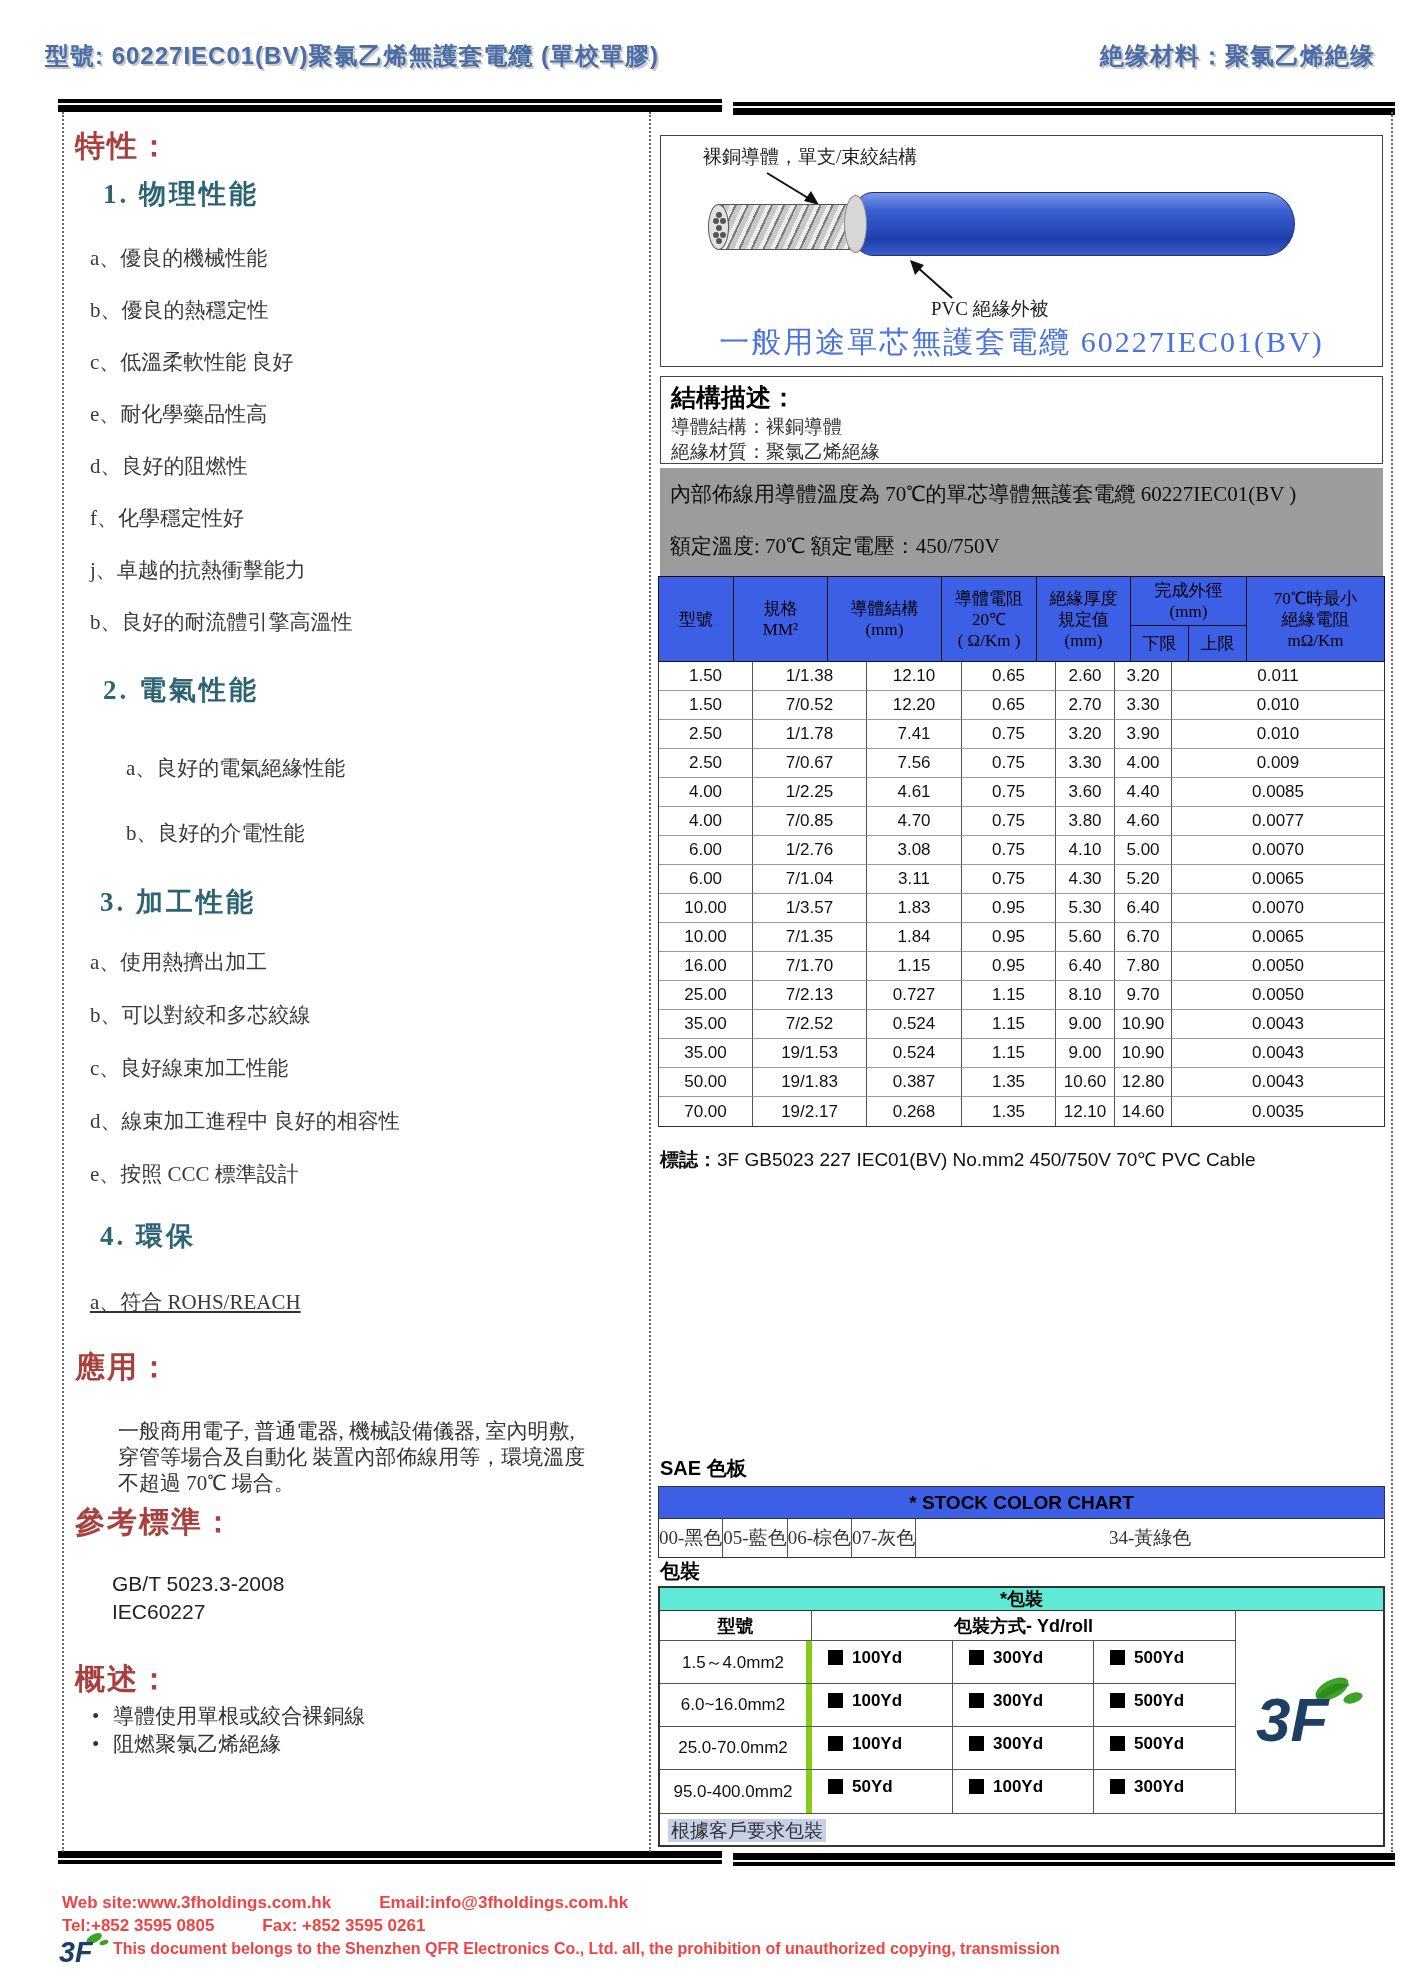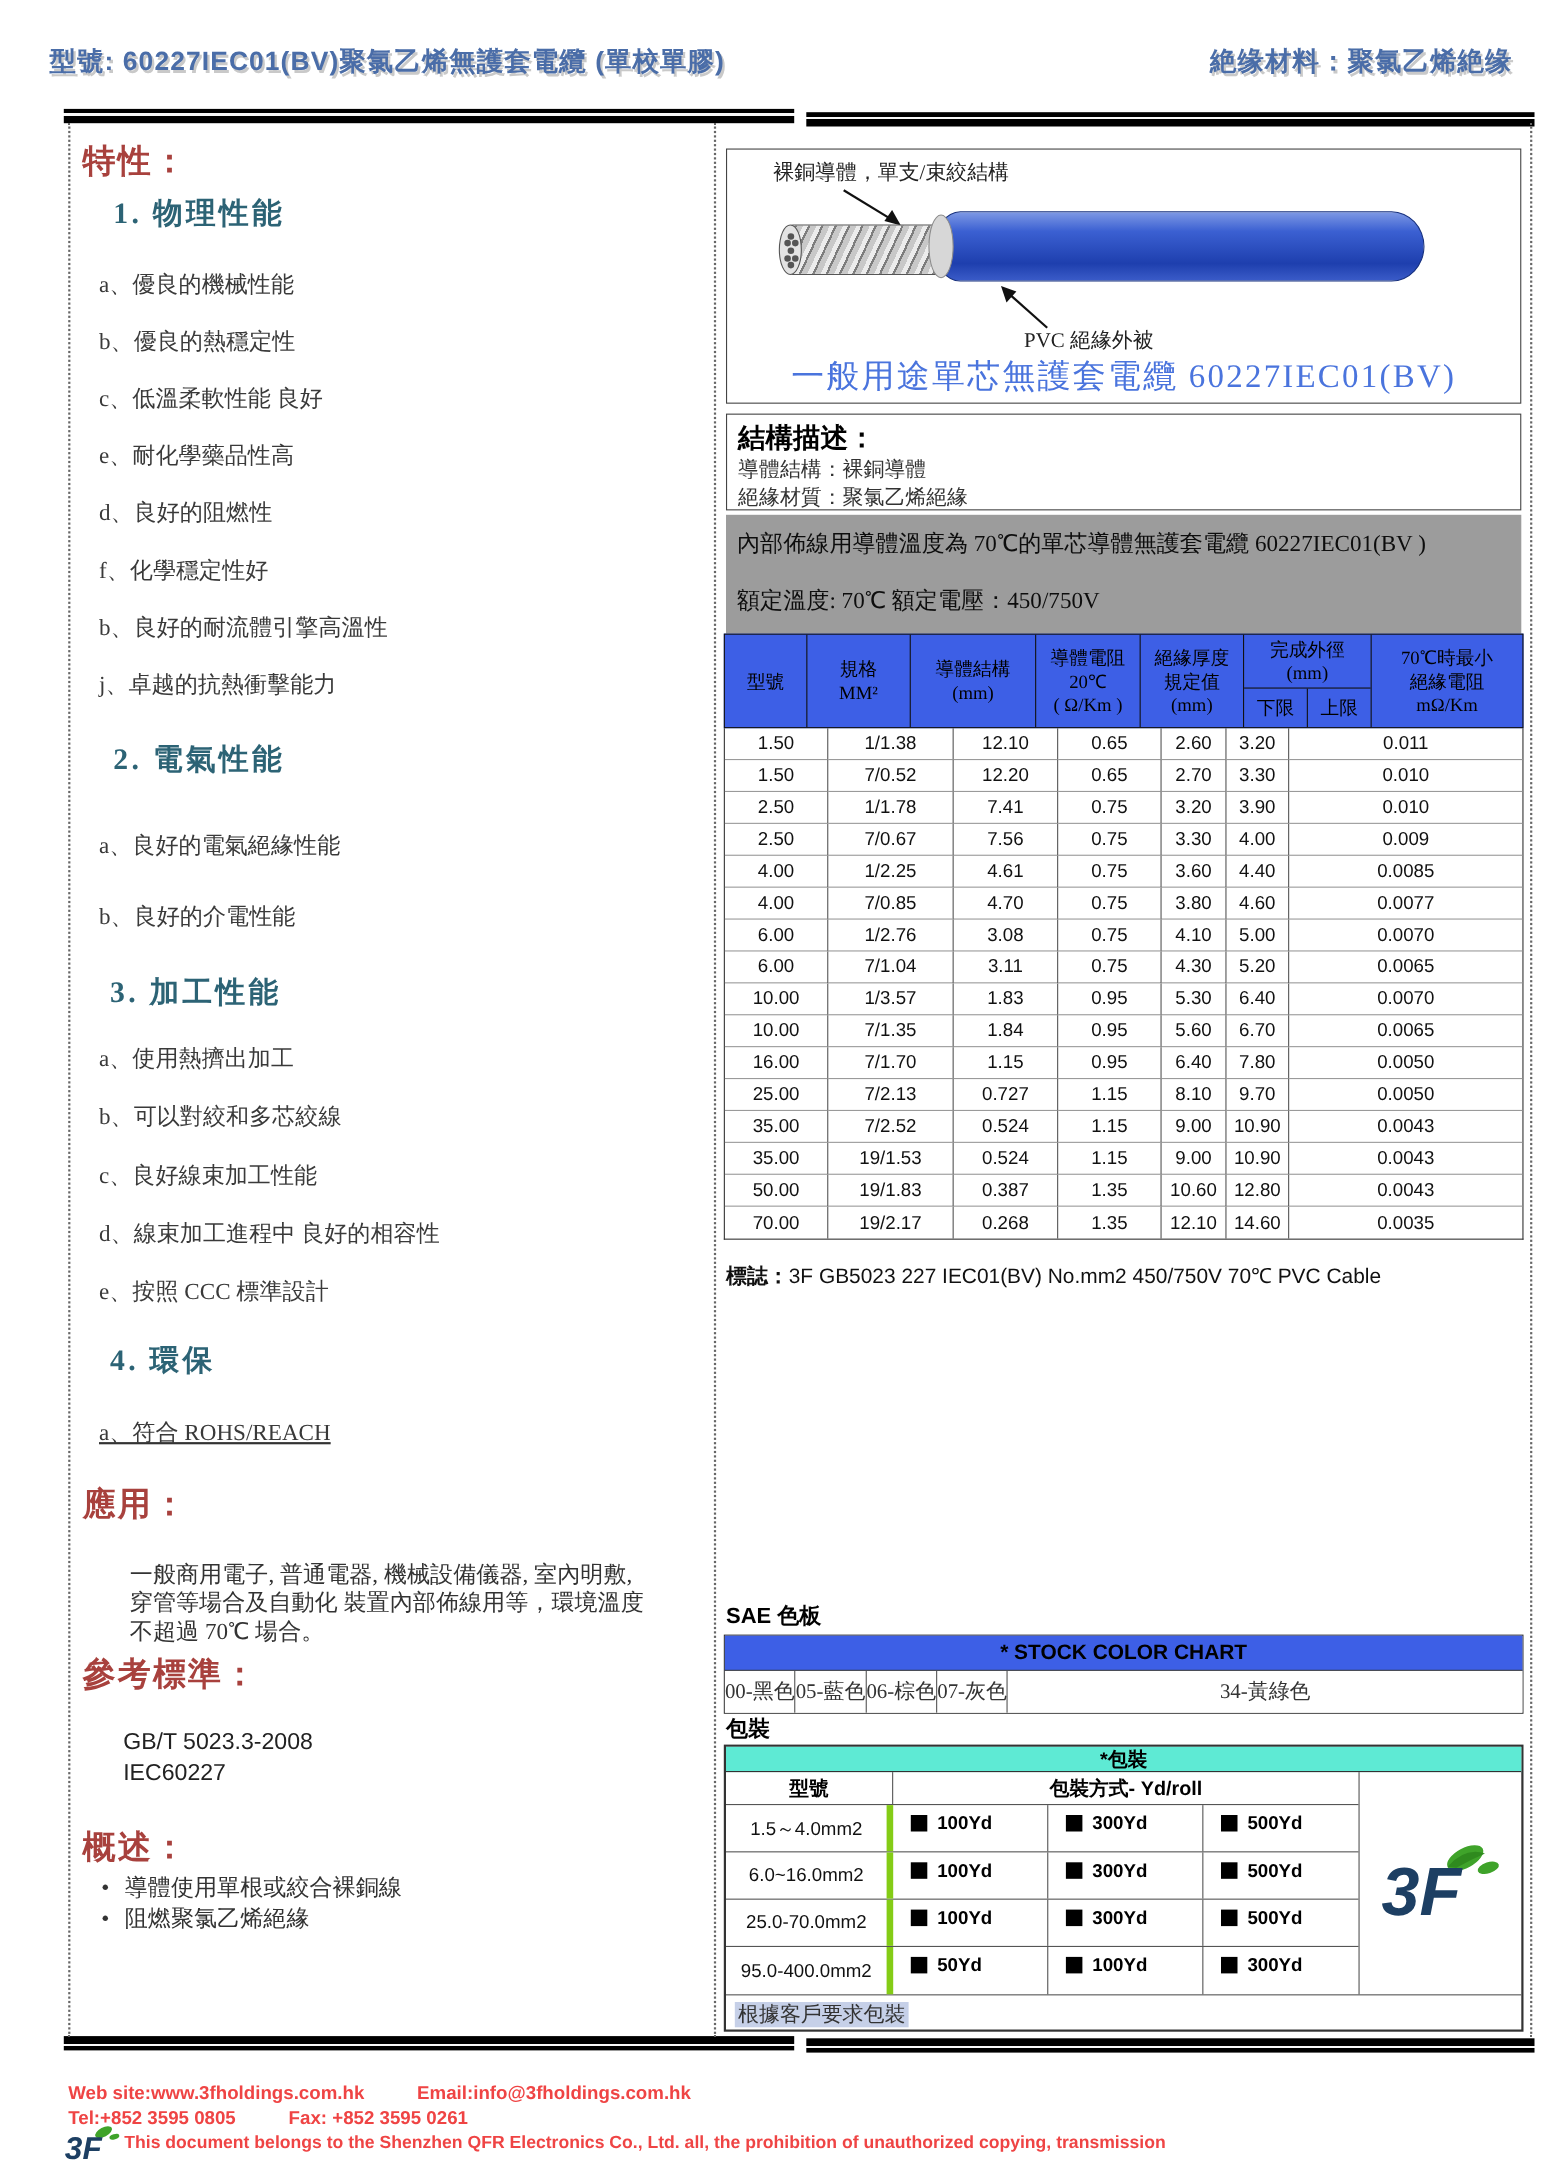--- a/index.html
+++ b/index.html
@@ -169,26 +169,26 @@
 
   <div class="sec-teal" style="left:103px; top:176px;">1. 物理性能</div>
   <div class="items g1" style="top:244px;">
 
   <div class="feat-item">a、優良的機械性能</div>
       <div class="feat-item">b、優良的熱穩定性</div>
       <div class="feat-item">c、低溫柔軟性能 良好</div>
       <div class="feat-item">e、耐化學藥品性高</div>
       <div class="feat-item">d、良好的阻燃性</div>
       <div class="feat-item">f、化學穩定性好</div>
+      <div class="feat-item">j、卓越的抗熱衝擊能力</div>
       <div class="feat-item">b、良好的耐流體引擎高溫性</div>
-      <div class="feat-item">j、卓越的抗熱衝擊能力</div>
     </div>
 
   <div class="sec-teal" style="left:103px; top:672px;">2. 電氣性能</div>
-  <div class="items g2" style="top:754px;">
+  <div class="items g2" style="top:754px;margin-left:36px;">
 
   <div class="feat-item">a、良好的電氣絕緣性能</div>
       <div class="feat-item">b、良好的介電性能</div>
     </div>
 
   <div class="sec-teal" style="left:100px; top:884px;">3. 加工性能</div>
   <div class="items g3" style="top:948px;">
 
   <div class="feat-item">a、使用熱擠出加工</div>
       <div class="feat-item">b、可以對絞和多芯絞線</div>

